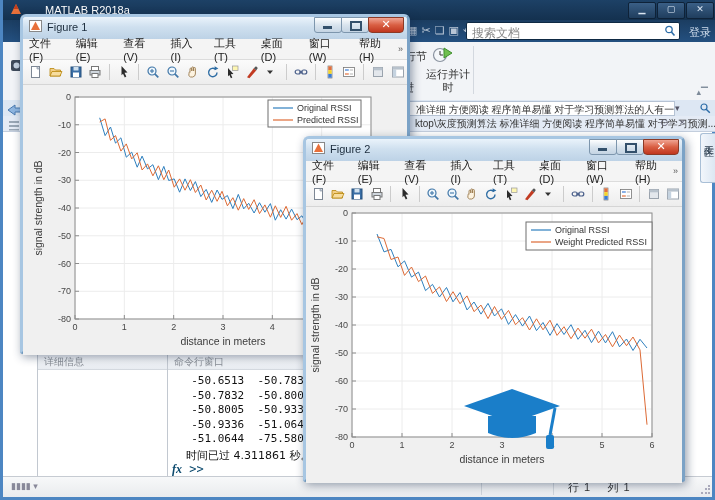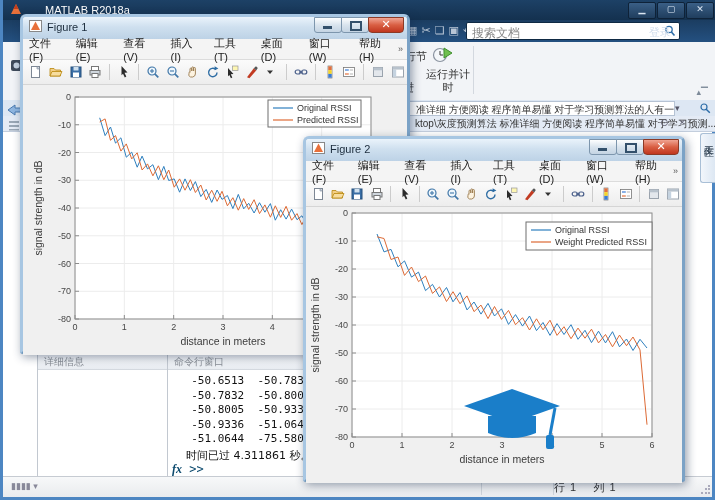--- a/index.html
+++ b/index.html
@@ -12,21 +12,21 @@
   .titlebar .ttl{position:absolute;left:42px;top:4px;}
   .mlogo{position:absolute;left:6px;top:3px;}
   .mwbtns{position:absolute;right:4px;top:2px;display:flex;gap:1px;}
   .mwb{width:26px;height:15px;background:linear-gradient(180deg,#3a5f86,#203e5e);border:1px solid #0e2串23;border:1px solid #0e2238;border-radius:2px;color:#dbe6f2;font-size:9px;line-height:13px;text-align:center;}
   .tabrow{position:absolute;left:0;top:20px;width:715px;height:22px;background:linear-gradient(180deg,#1b3d61,#245080);z-index:1;}
   .qicons{position:absolute;left:404px;top:3px;display:flex;gap:4px;align-items:center;color:#b9c6d6;font-size:11px;}
   .qicons span{display:inline-block;line-height:14px;}
   .searchbox{position:absolute;left:463px;top:2px;width:212px;height:16px;background:#fff;border:1px solid #0f2a44;border-radius:2px;font-size:12px;color:#888;}
   .searchbox .ph{position:absolute;left:5px;top:2px;}
   .searchbox .mag{position:absolute;right:3px;top:1px;}
-  .signin{position:absolute;left:646px;top:5px;color:#cfdcec;font-size:11px;}
+  .signin{position:absolute;left:686px;top:5px;color:#cfdcec;font-size:11px;}
   .ribbon{position:absolute;left:0;top:42px;width:715px;height:58px;background:#f2f4f7;border-bottom:1px solid #c9cfd8;z-index:0;}
   .rb-frag{position:absolute;font-size:11px;color:#333;}
   .rb-sep{position:absolute;width:1px;background:#d3d8df;top:4px;height:48px;}
   .rb-min{position:absolute;right:8px;bottom:4px;color:#7d8location:0;color:#7d8a99;font-size:9px;}
   .addressrow{position:absolute;left:0;top:100px;width:715px;height:16px;background:#dde7f3;border-bottom:1px solid #c3cedd;z-index:0;}
   .addrfield{position:absolute;left:24px;top:1px;width:646px;height:13px;background:#fff;border:1px solid #b6c3d4;font-size:10px;color:#333;overflow:hidden;white-space:nowrap;}
   .addrfield .txt{position:absolute;left:388px;top:1px;}
   .addr-caret{position:absolute;left:672px;top:3px;font-size:9px;color:#55留6;color:#556;}
   .addr-mag{position:absolute;left:696px;top:1px;}
   .docbar{position:absolute;left:0;top:116px;width:715px;height:15px;background:#e4ebf5;border-bottom:1px solid #c3cedd;z-index:0;font-size:10px;color:#333;}
@@ -44,21 +44,21 @@
   .panel .phead{height:15px;background:linear-gradient(180deg,#fafbfc,#e8ecf1);border-bottom:1px solid #d4d9df;font-size:10px;color:#8a8f96;line-height:15px;padding-left:6px;position:relative;}
   .phead .pcaret{position:absolute;right:5px;top:2px;font-size:8px;color:#99a;}
   .details-body{position:absolute;inset:16px 0 0 0;display:flex;align-items:center;justify-content:center;font-size:11px;color:#444;}
   .cmdlines{position:absolute;left:10px;top:20px;font-family:"DejaVu Sans Mono","Liberation Mono",monospace;font-size:11px;color:#111;line-height:14.5px;white-space:pre;}
   .elapsed{position:absolute;left:18px;top:94px;font-size:11px;color:#111;font-family:"DejaVu Sans","Liberation Sans",sans-serif;}
   .fxrow{position:absolute;left:4px;top:108px;font-size:12px;color:#0c4a6e;}
   .fxrow .fx{font-family:"Liberation Serif","DejaVu Serif",serif;font-style:italic;font-weight:bold;}
   .fxrow .pr{font-family:"DejaVu Sans Mono",monospace;margin-left:4px;}
 
   .statusbar{position:absolute;left:0;bottom:0;width:709px;height:20px;background:linear-gradient(180deg,#f7f8f9,#e9ebee);border-top:1px solid #c6cbd2;z-index:1;font-size:11px;color:#333;}
-  .sb-rowcol{position:absolute;left:551px;top:3px;letter-spacing:1px;}
+  .sb-rowcol{position:absolute;left:565px;top:3px;letter-spacing:1px;}
   .sb-sep{position:absolute;top:2px;width:1px;height:16px;background:#cfd4da;}
   .sb-grip{position:absolute;right:2px;bottom:2px;width:10px;height:10px;
     background:radial-gradient(circle at 2px 8px,#aab 1px,transparent 1.4px),radial-gradient(circle at 6px 8px,#aab 1px,transparent 1.4px),radial-gradient(circle at 6px 4px,#aab 1px,transparent 1.4px),radial-gradient(circle at 9px 8px,#aab 1px,transparent 1.4px),radial-gradient(circle at 9px 4px,#aab 1px,transparent 1.4px),radial-gradient(circle at 9px 1px,#aab 1px,transparent 1.4px);}
   .sb-bars{position:absolute;left:8px;top:4px;font-size:9px;color:#889;}
 
   
   .figwin{position:absolute;border:3px solid;border-color:#a7c6e2 #7ba2c6 #6f98bd #a7c6e2;border-radius:6px 6px 3px 3px;background:#f0f0f0;box-shadow:2px 3px 10px rgba(20,40,70,.45);box-sizing:border-box;}
   .fig-tb{height:22px;background:linear-gradient(180deg,#eaf3fb,#cfe0ef 45%,#bdd2e6);border-radius:3px 3px 0 0;position:relative;font-size:11px;color:#1c2c3c;}
   .fig-tb .ft{position:absolute;left:24px;top:4px;}
   .fig-tb .fico{position:absolute;left:6px;top:3px;}

